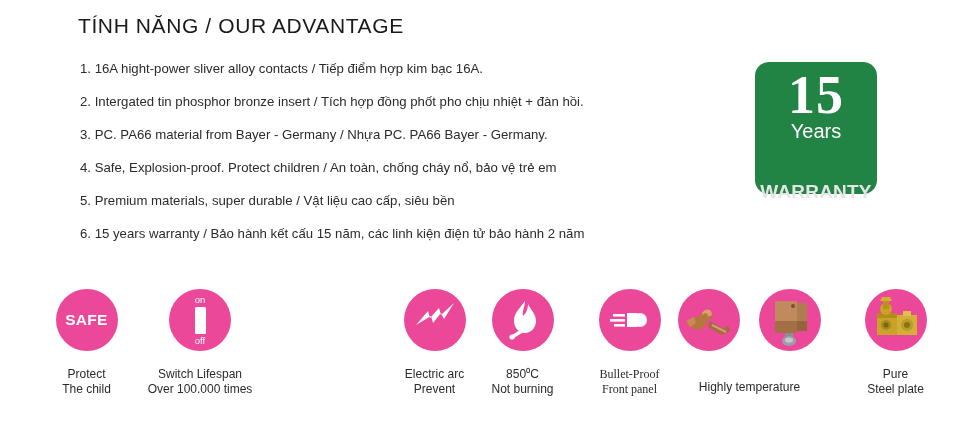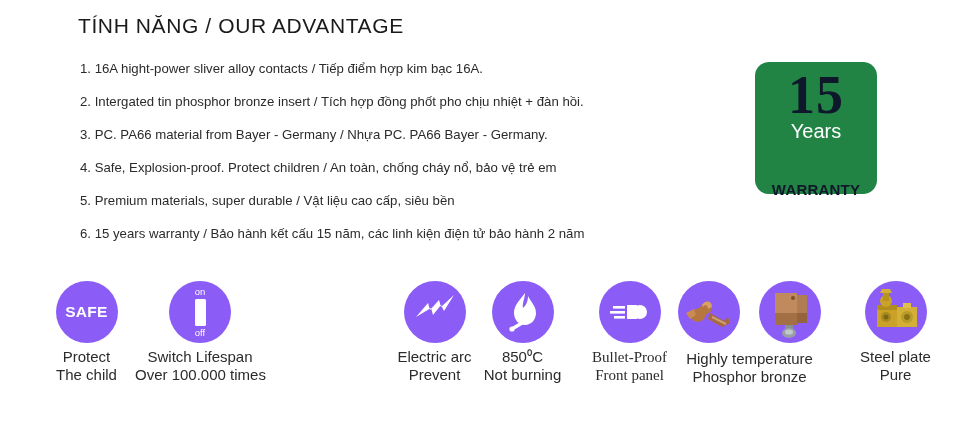--- a/index.html
+++ b/index.html
@@ -56,41 +56,41 @@
     display: flex;
     flex-direction: column;
     align-items: center;
     justify-content: flex-start;
     padding-top: 6px;
   }
   .warranty-number {
     font-family: "Liberation Serif", serif;
     font-size: 54px;
     font-weight: bold;
-    color: #0f172a;
+    color: #ffffff;
     line-height: 1.02;
     letter-spacing: 1px;
   }
   .warranty-years {
     font-size: 20px;
     color: #ffffff;
     line-height: 1;
     margin-top: -2px;
     margin-bottom: 21px;
   }
   .warranty-divider {
     width: 104px;
     height: 1px;
     background: #cfe6d8;
     opacity: 0.75;
   }
   .warranty-label {
-    font-size: 15px;
+    font-size: 19px;
     font-weight: bold;
-    color: #0f172a;
+    color: #e5e5e5;
     letter-spacing: 0.2px;
     margin-top: 19px;
   }
 
   
   .icon-row {
     position: absolute;
     left: 0;
     top: 276px;
     width: 975px;
@@ -98,33 +98,33 @@
   }
   .icon-cell {
     position: absolute;
     top: 0;
     text-align: center;
   }
   .circle {
     width: 62px;
     height: 62px;
     border-radius: 50%;
-    background: #8b5cf6;
-    margin: 5px auto;
+    background: #ec4899;
+    margin: 13px auto;
     position: relative;
     overflow: hidden;
   }
   .circle-pair {
     display: flex;
     justify-content: center;
     gap: 8px;
   }
   .caption {
-    margin-top: 2px;
-    font-size: 15px;
+    margin-top: 16px;
+    font-size: 12px;
     line-height: 1.22;
     color: #2b2b2b;
     white-space: nowrap;
     text-align: center;
   }
 
   
   .glyph-safe {
     position: absolute;
     inset: 0;
@@ -311,39 +311,38 @@
           <rect x="38" y="32" width="10" height="10" fill="#95643d"></rect>
           <circle cx="34" cy="17" r="2" fill="#7a4f2e"></circle>
           <rect x="26" y="44" width="8" height="6" fill="#8a8f94"></rect>
           <ellipse cx="30" cy="52" rx="7" ry="5" fill="#9aa0a6"></ellipse>
           <ellipse cx="30" cy="51" rx="4" ry="2.6" fill="#c3c8cc"></ellipse>
         </svg>
       </div>
     </div>
     <div class="caption">
       <div>Highly temperature</div>
-      <div>Phosphor bronze</div>
     </div>
   </div>
 
   <div class="icon-cell" style="left:838px; width:115px;">
     <div class="circle">
       <svg class="photo" viewBox="0 0 62 62">
         <rect x="12" y="24" width="20" height="22" fill="#c9a227"></rect>
         <rect x="32" y="26" width="20" height="20" fill="#d4af37"></rect>
         <rect x="12" y="24" width="20" height="5" fill="#b08d1c"></rect>
         <circle cx="21" cy="20" r="6" fill="#c9a227"></circle>
         <rect x="18" y="12" width="6" height="8" fill="#b8941f"></rect>
         <path d="M15 12 L27 12 L25 8 L17 8 Z" fill="#d4af37"></path>
         <circle cx="21" cy="36" r="5" fill="#a88a20"></circle>
         <circle cx="21" cy="36" r="2.5" fill="#7d6714"></circle>
         <circle cx="42" cy="36" r="6" fill="#b99b2a"></circle>
         <circle cx="42" cy="36" r="3" fill="#8a7118"></circle>
         <rect x="38" y="22" width="8" height="5" fill="#e0c04a"></rect>
       </svg>
     </div>
     <div class="caption">
+      <div>Pure</div>
       <div>Steel plate</div>
-      <div>Pure</div>
     </div>
   </div>
 
 </div>
 
 </body></html>

